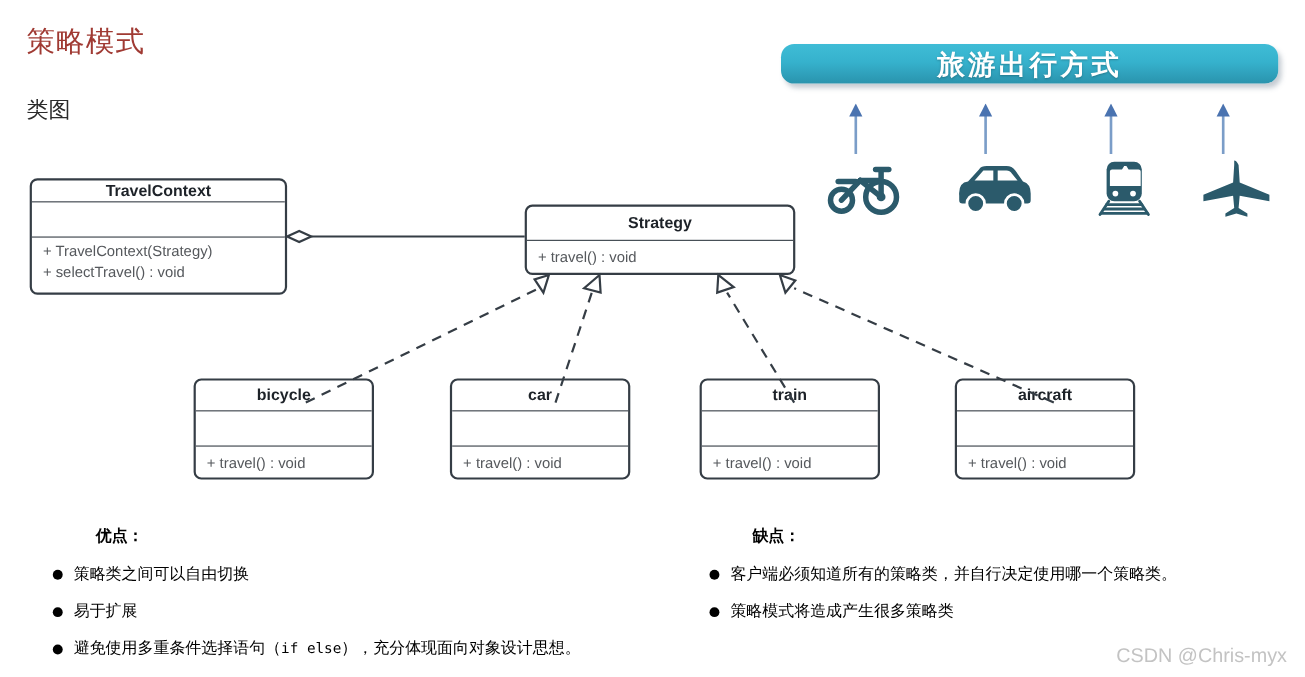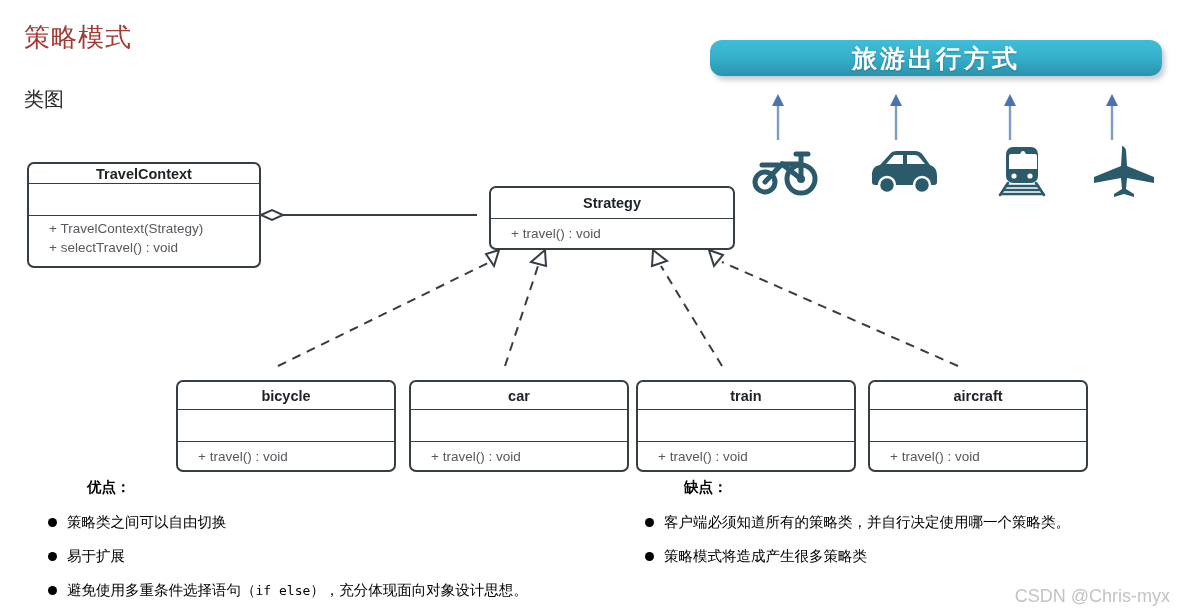--- a/index.html
+++ b/index.html
@@ -95,42 +95,42 @@
     display: flex;
     align-items: center;
     justify-content: center;
   }
   .uml-attrs {
     border-bottom: 1.5px solid #353d45;
     box-sizing: border-box;
   }
   .uml-ops {
     box-sizing: border-box;
-    padding: 3px 0 0 20px;
+    padding: 3px 0 0 10px;
   }
   .uml-ops div {
     font-size: 13.5px;
     color: #55585c;
     line-height: 19px;
     white-space: nowrap;
   }
 
   
   #box-travelcontext { left: 27px; top: 162px; width: 234px; height: 106px; }
   #box-travelcontext .uml-title { height: 20px; }
   #box-travelcontext .uml-attrs { height: 32px; }
   #box-travelcontext .uml-ops { height: 38px; }
 
   
-  #box-strategy { left: 477px; top: 186px; width: 246px; height: 64px; margin-left: 12px; }
+  #box-strategy { left: 477px; top: 186px; width: 246px; height: 64px; }
   #box-strategy .uml-title { height: 31px; }
   #box-strategy .uml-ops { height: 31px; padding-top: 5px; }
 
   
-  .leaf-box { top: 380px; width: 220px; height: 92px; }
+  .leaf-box { top: 344px; width: 164px; height: 92px; }
   .leaf-box .uml-title { height: 28px; }
   .leaf-box .uml-attrs { height: 32px; }
   .leaf-box .uml-ops { height: 30px; padding-top: 5px; }
   #box-bicycle  { left: 176px; }
   #box-car      { left: 409px; }
   #box-train    { left: 636px; }
   #box-aircraft { left: 868px; }
 
   
   #connectors {

